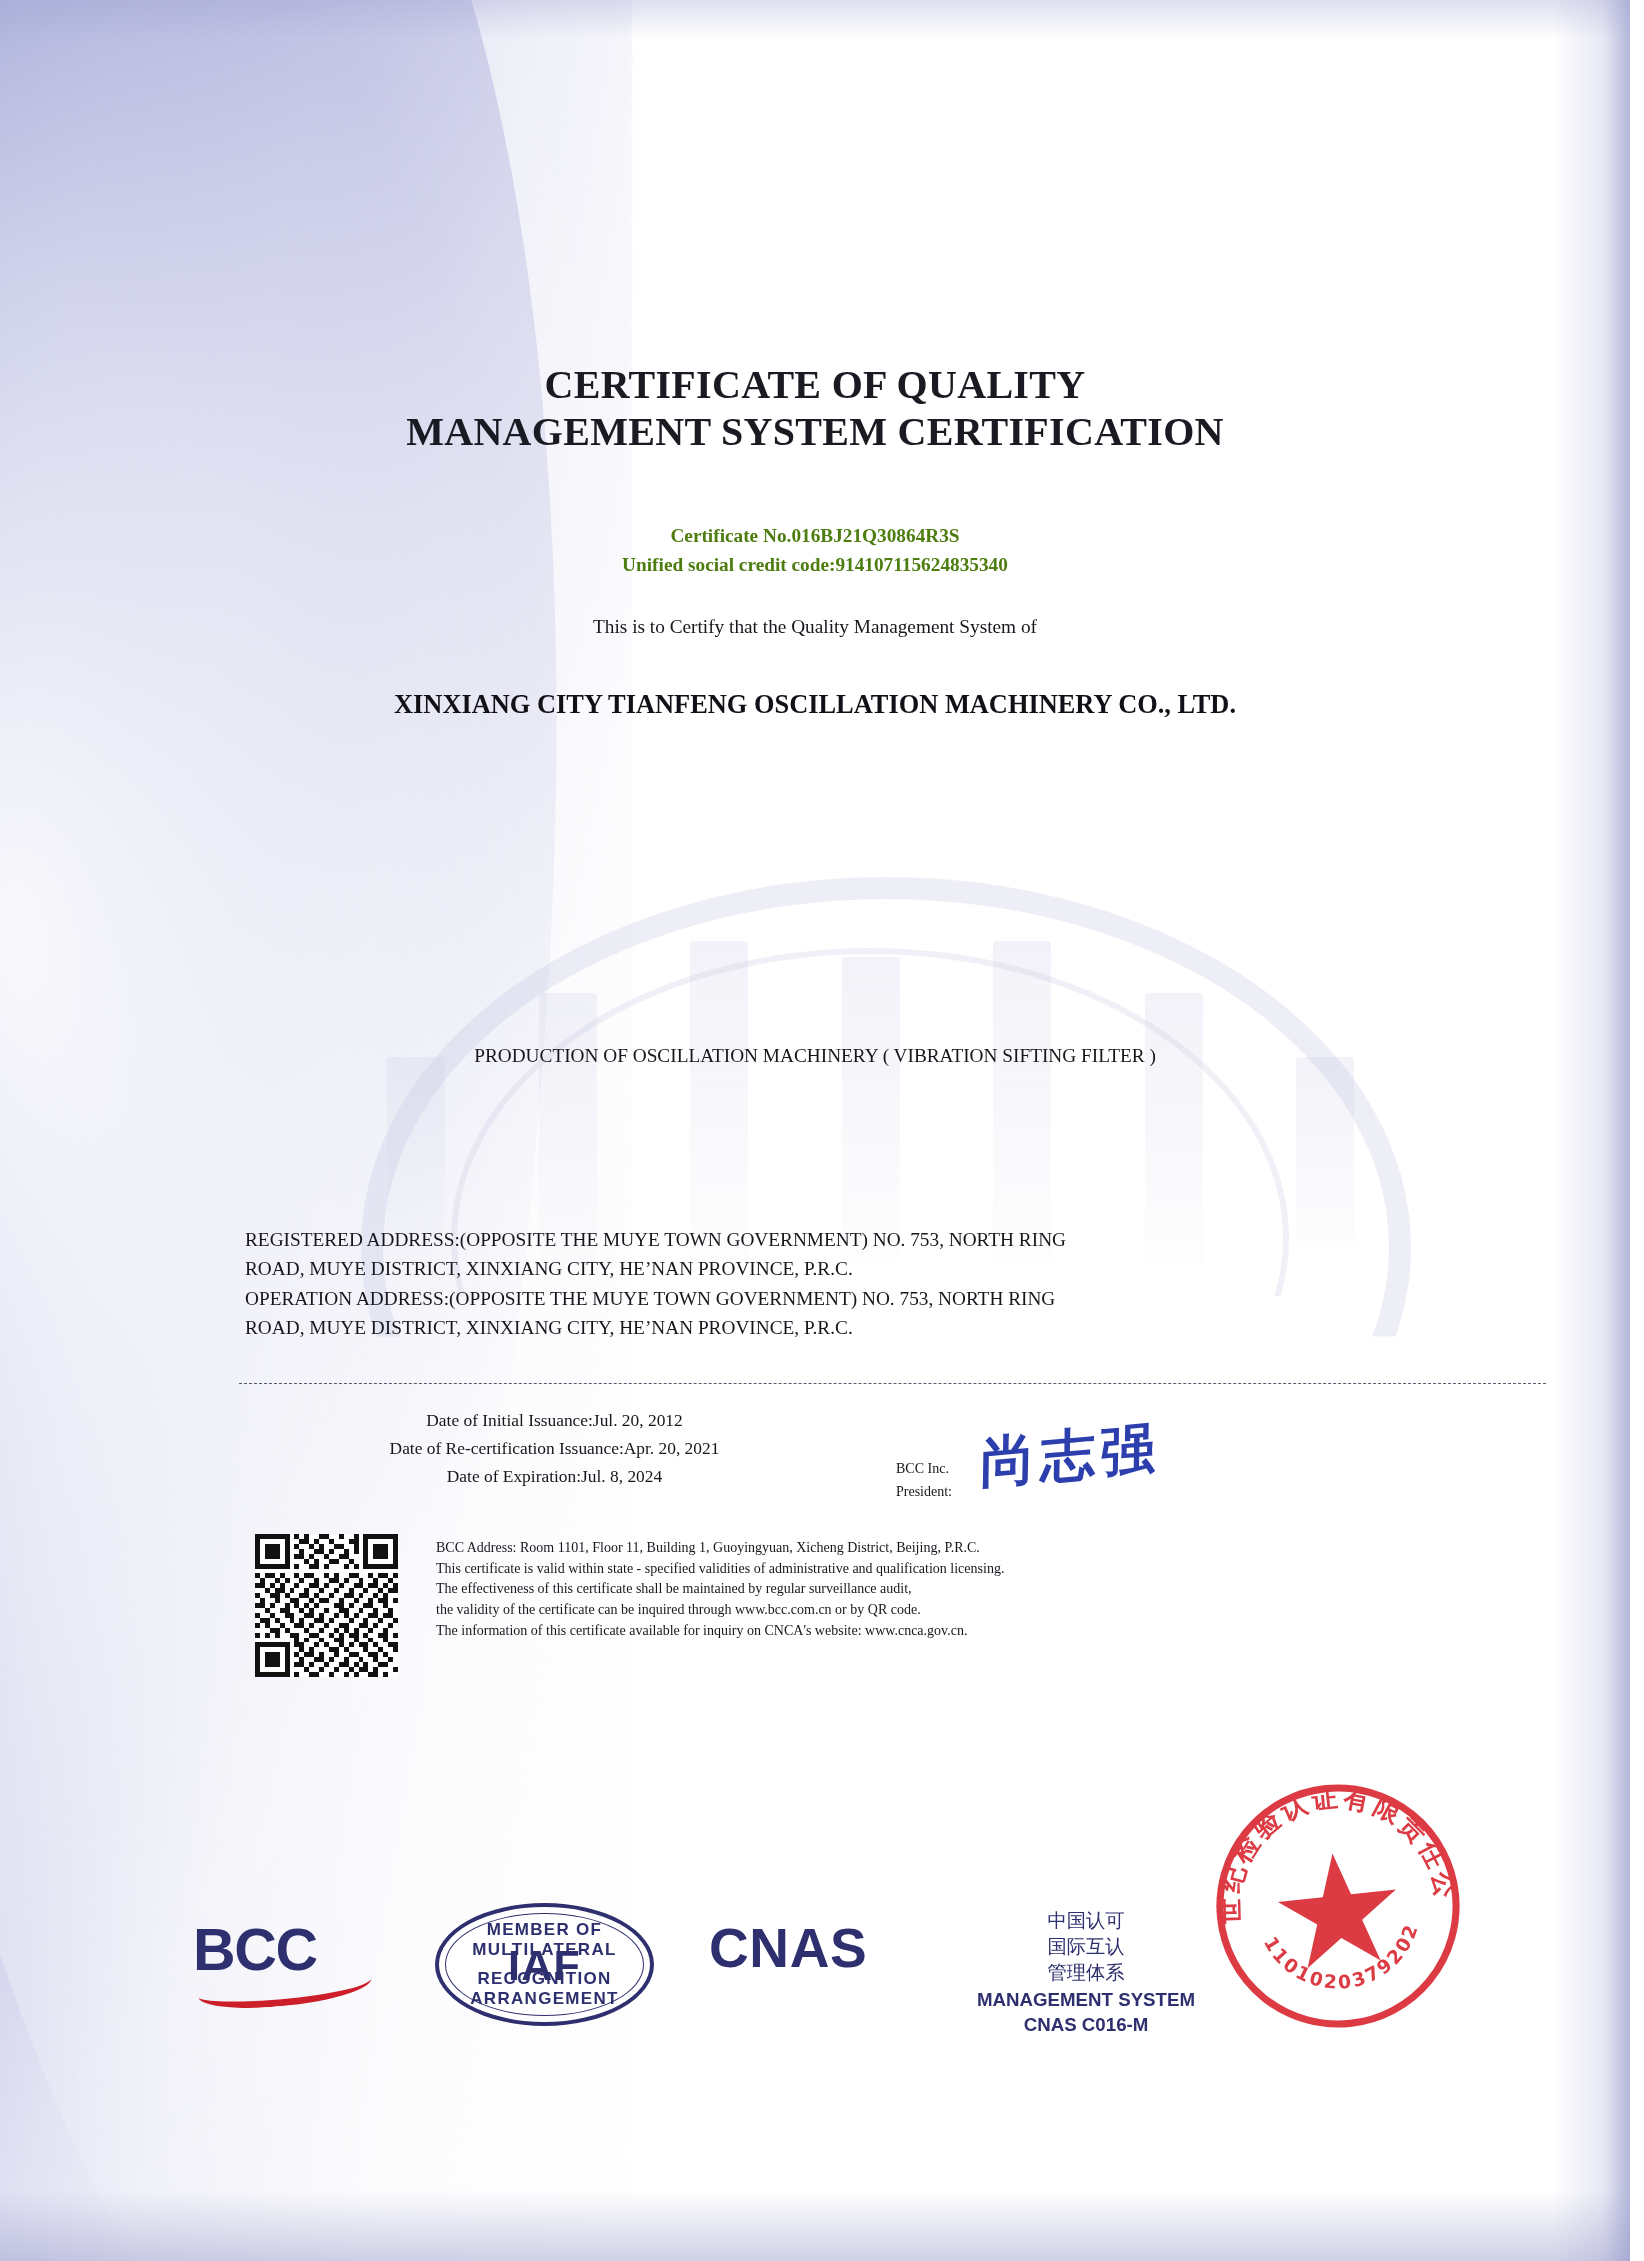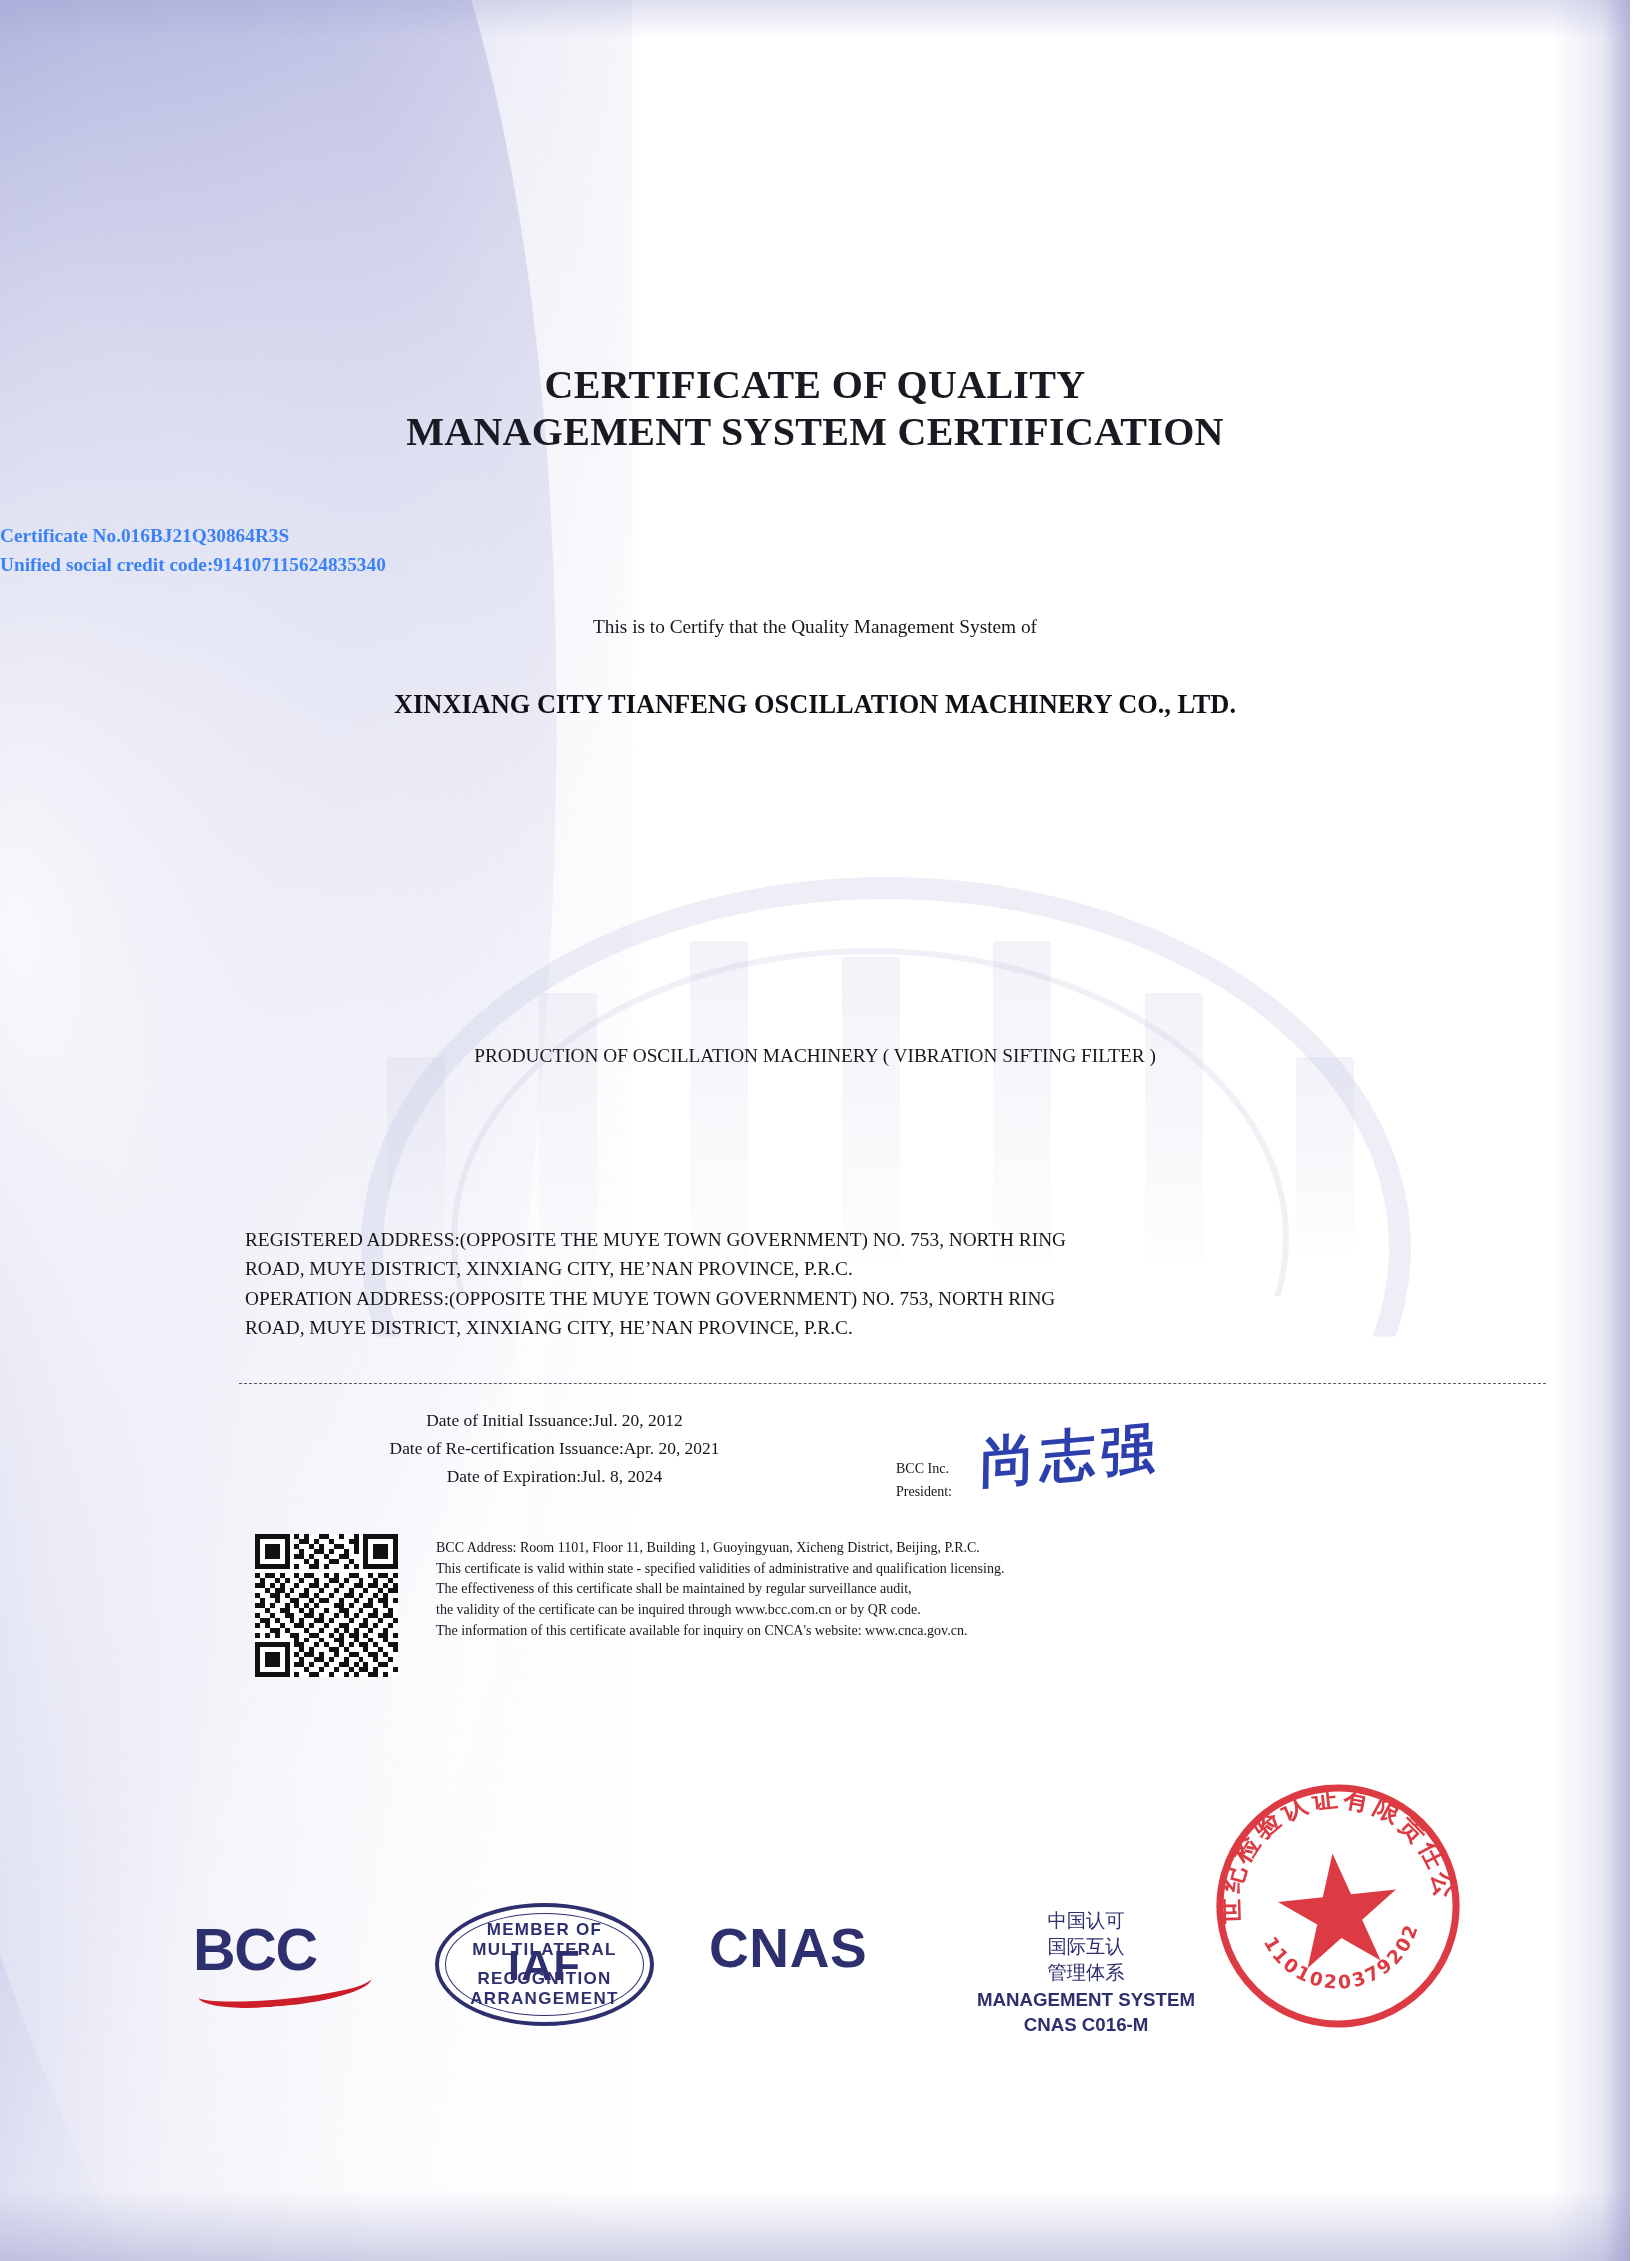--- a/index.html
+++ b/index.html
@@ -158,24 +158,24 @@
     font-size: 40px;
     font-weight: bold;
     color: #1a1a22;
     line-height: 1.18;
     letter-spacing: 0.3px;
   }
   .cert-no-block {
     position: absolute;
     left: 0; right: 0;
     top: 522px;
-    text-align: left;
+    text-align: center;
     font-size: 19.3px;
     font-weight: bold;
-    color: #3b82f6;
+    color: #4d7c0f;
     line-height: 1.5;
   }
   .certify-line {
     position: absolute;
     left: 0; right: 0;
     top: 616px;
     text-align: center;
     font-size: 19.3px;
     color: #17171d;
   }

